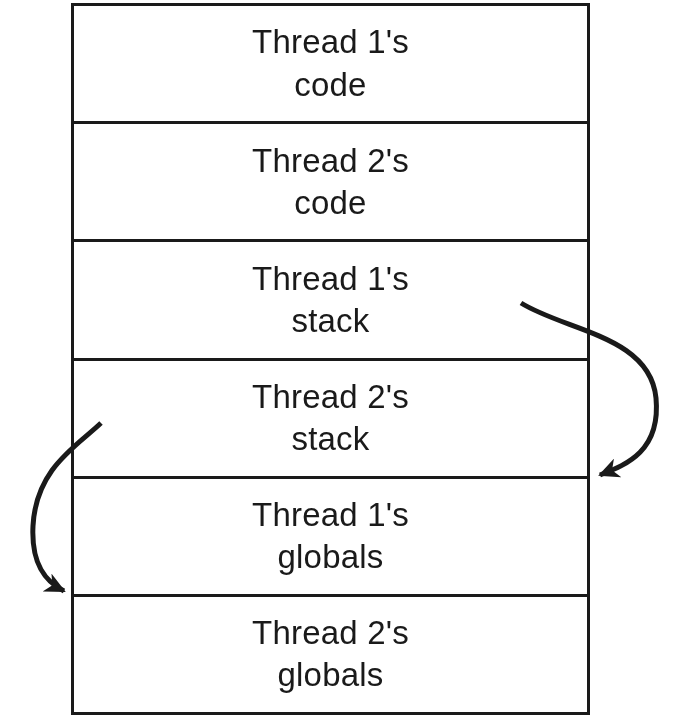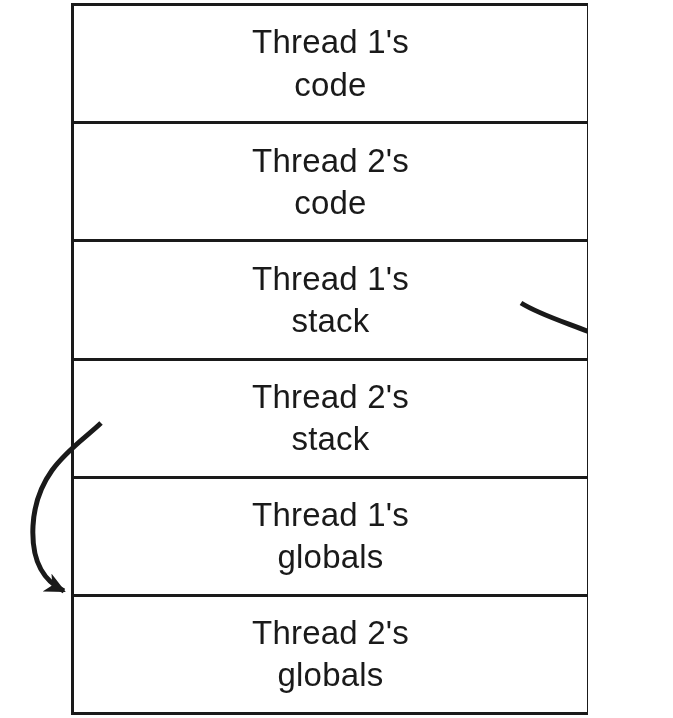--- a/index.html
+++ b/index.html
@@ -2,21 +2,21 @@
 <html><head>
 <meta charset="utf-8">
 <style>
   html, body {
     margin: 0;
     padding: 0;
     background: #ffffff;
   }
   .screen {
     position: relative;
-    width: 588px;
+    width: 673px;
     height: 718px;
     background: #ffffff;
     overflow: hidden;
     font-family: "Liberation Sans", sans-serif;
   }
   .memory-box {
     position: absolute;
     left: 71px;
     top: 3px;
     width: 519px;

